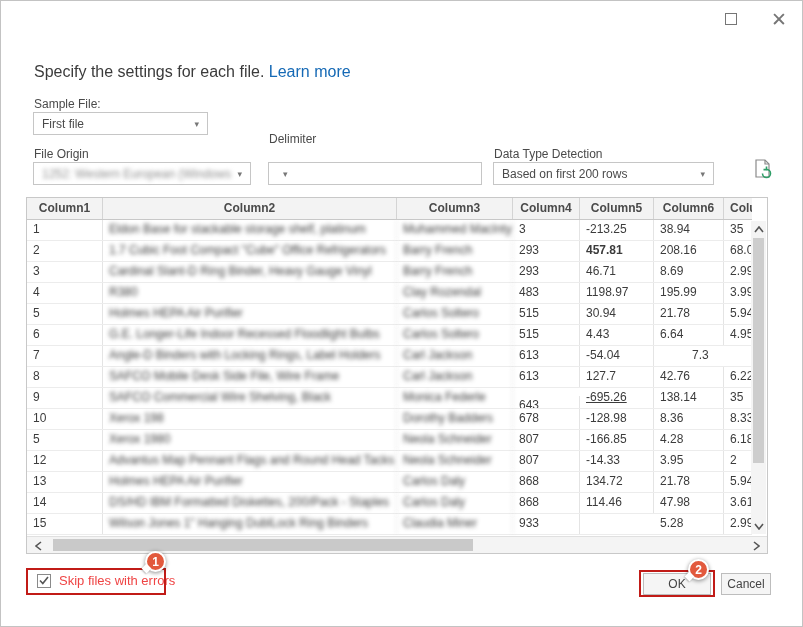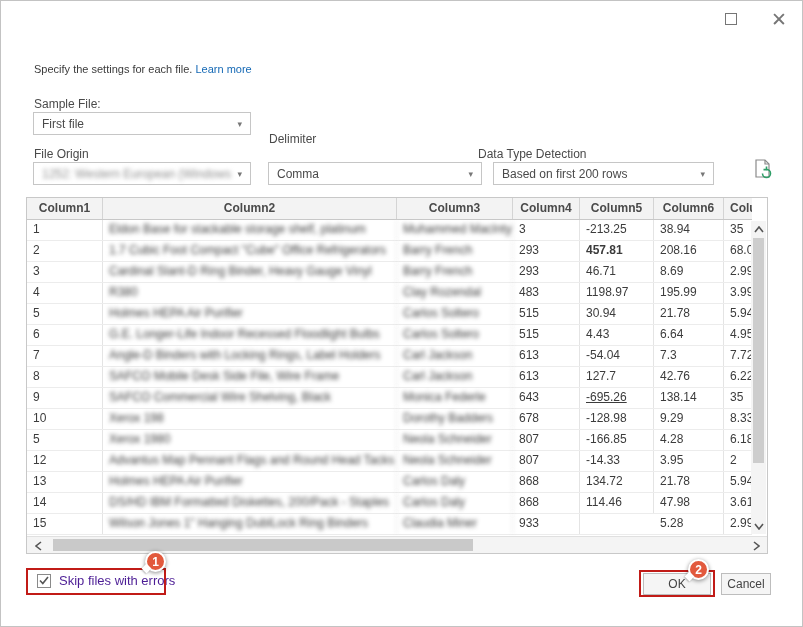--- a/index.html
+++ b/index.html
@@ -10,21 +10,21 @@
             border:1px solid #c3c3c3; }
 
   
   .win-controls { position:absolute; top:6px; right:10px; display:flex; gap:22px; align-items:center; }
   .win-btn { width:26px; height:24px; display:flex; align-items:center; justify-content:center; cursor:pointer; }
   .restore-glyph { width:12px; height:12px; border:1.5px solid #767676; background:transparent; }
   .close-glyph { font-size:19px; color:#767676; line-height:1; font-weight:400; }
 
   
   .title { position:absolute; left:32px; top:31px; font-size:22px; font-weight:400; color:#417d6d; letter-spacing:.2px; }
-  .subtitle { position:absolute; left:33px; top:62px; font-size:11px; color:#3b3b3b; }
+  .subtitle { position:absolute; left:33px; top:62px; font-size:16px; color:#3b3b3b; }
   .subtitle a { color:#1569b5; text-decoration:none; cursor:pointer; }
 
   
   .fld-label { position:absolute; font-size:12px; color:#4a4a4a; }
 
   
   .dropdown { position:absolute; height:23px; background:#fff; border:1px solid #c6c6c6;
               display:flex; align-items:center; padding:0 8px; font-size:12px; color:#4a4a4a; cursor:pointer; }
   .dropdown .val { flex:1; white-space:nowrap; overflow:hidden; }
   .dropdown .arrow { font-size:9px; color:#777; margin-left:6px; }
@@ -47,21 +47,21 @@
   .vscroll .thumb { position:absolute; left:2px; top:17px; width:11px; height:225px; background:#cdcdcd; cursor:pointer; }
   .v-arrow { position:absolute; left:0; width:15px; height:16px; display:flex; align-items:center; justify-content:center; cursor:pointer; }
   .hscroll { position:absolute; left:0; bottom:0; width:740px; height:17px; background:#f4f4f4; border-top:1px solid #e0e0e0; display:flex; align-items:center; }
   .hscroll .thumb { position:absolute; left:26px; top:2px; width:420px; height:12px; background:#c9c9c9; cursor:pointer; }
   .h-arrow { position:absolute; top:0; width:18px; height:17px; display:flex; align-items:center; justify-content:center; cursor:pointer; }
   .arrow-svg { stroke:#555; stroke-width:1.6; fill:none; }
 
   
   .checkbox-row { position:absolute; left:36px; top:572px; display:flex; align-items:center; gap:8px; cursor:pointer; }
   .checkbox-box { width:14px; height:14px; border:1px solid #8a8a8a; background:#fff; display:flex; align-items:center; justify-content:center; }
-  .checkbox-label { font-size:13px; color:#4c1d95; }
+  .checkbox-label { font-size:13px; color:#ef4444; }
 
   .btn { position:absolute; top:572px; height:22px; background:#f5f5f5; border:1px solid #bdbdbd;
          font-size:12px; color:#444; text-align:center; line-height:20px; cursor:pointer;
          font-family:"Liberation Sans", sans-serif; }
   .btn-ok { left:642px; width:68px; }
   .btn-cancel { left:720px; width:50px; }
 
   
   .ann-rect { position:absolute; border:2px solid #c11b17; pointer-events:none; }
   .ann-rect-1 { left:25px; top:567px; width:140px; height:27px; }
@@ -87,38 +87,37 @@
       <span class="close-glyph">✕</span>
     </div>
   </div>
 
   <div class="subtitle">
     <span>Specify the settings for each file.</span>
     <a>Learn more</a>
   </div>
 
   <div class="fld-label" style="left:33px; top:96px;">Sample File:</div>
-  <div class="dropdown" style="left:32px; top:111px; width:218px;">
+  <div class="dropdown" style="left:32px; top:111px; width:175px;">
     <span class="val">First file</span>
     <span class="arrow">▾</span>
   </div>
 
   <div class="fld-label" style="left:33px; top:146px;">File Origin</div>
   <div class="dropdown" style="left:32px; top:161px; width:218px;">
     <span class="val blurred">1252: Western European (Windows)</span>
     <span class="arrow">▾</span>
   </div>
 
   <div class="fld-label" style="left:268px; top:131px;">Delimiter</div>
   <div class="dropdown" style="left:267px; top:161px; width:214px;">
-    <span class="val">Comma</span>
     <span class="arrow">▾</span>
   </div>
 
-  <div class="fld-label" style="left:477px; top:146px;">Data Type Detection</div>
+  <div class="fld-label" style="left:493px; top:146px;">Data Type Detection</div>
   <div class="dropdown" style="left:492px; top:161px; width:221px;">
     <span class="val">Based on first 200 rows</span>
     <span class="arrow">▾</span>
   </div>
 
   <div class="refresh-icon">
     <svg width="20" height="24" viewBox="0 0 20 24">
       <path d="M3 1 h9 l4 4 v13 h-13 z" fill="#fff" stroke="#8a8a8a" stroke-width="1.2"></path>
       <path d="M12 1 v4 h4" fill="none" stroke="#8a8a8a" stroke-width="1.2"></path>
       <path d="M9.5 14.5 a4 4 0 1 0 4-4" fill="none" stroke="#2e9e67" stroke-width="1.6"></path>
@@ -191,48 +190,48 @@
             <div class="grid-cell" style="width: 74px;">4.43</div>
             <div class="grid-cell" style="width: 70px;">6.64</div>
             <div class="grid-cell" style="width: 60px;">4.95</div>
           </div>
           <div class="grid-row">
             <div class="grid-cell" style="width: 76px;">7</div>
             <div class="grid-cell blurred" style="width: 294px;">Angle-D Binders with Locking Rings, Label Holders</div>
             <div class="grid-cell blurred" style="width: 116px;">Carl Jackson</div>
             <div class="grid-cell" style="width: 67px;">613</div>
             <div class="grid-cell" style="width: 74px;">-54.04</div>
-            <div class="grid-cell" style="width: 70px;">7.3</div>
+            <div class="grid-cell" style="width: 70px; margin-left: 32px;">7.3</div>
             <div class="grid-cell" style="width: 60px;">7.72</div>
           </div>
           <div class="grid-row">
             <div class="grid-cell" style="width: 76px;">8</div>
             <div class="grid-cell blurred" style="width: 294px;">SAFCO Mobile Desk Side File, Wire Frame</div>
             <div class="grid-cell blurred" style="width: 116px;">Carl Jackson</div>
             <div class="grid-cell" style="width: 67px;">613</div>
             <div class="grid-cell" style="width: 74px;">127.7</div>
             <div class="grid-cell" style="width: 70px;">42.76</div>
             <div class="grid-cell" style="width: 60px;">6.22</div>
           </div>
           <div class="grid-row">
             <div class="grid-cell" style="width: 76px;">9</div>
             <div class="grid-cell blurred" style="width: 294px;">SAFCO Commercial Wire Shelving, Black</div>
             <div class="grid-cell blurred" style="width: 116px;">Monica Federle</div>
-            <div class="grid-cell" style="width: 67px;">643</div>
+            <div class="grid-cell" style="width: 67px; margin-top: 8px;">643</div>
             <div class="grid-cell" style="width: 74px; text-decoration: underline;">-695.26</div>
             <div class="grid-cell" style="width: 70px;">138.14</div>
             <div class="grid-cell" style="width: 60px;">35</div>
           </div>
           <div class="grid-row">
             <div class="grid-cell" style="width: 76px;">10</div>
             <div class="grid-cell blurred" style="width: 294px;">Xerox 198</div>
             <div class="grid-cell blurred" style="width: 116px;">Dorothy Badders</div>
             <div class="grid-cell" style="width: 67px;">678</div>
             <div class="grid-cell" style="width: 74px;">-128.98</div>
-            <div class="grid-cell" style="width: 70px;">9.29</div>
+            <div class="grid-cell" style="width: 70px;">8.36</div>
             <div class="grid-cell" style="width: 60px;">8.33</div>
           </div>
           <div class="grid-row">
             <div class="grid-cell" style="width: 76px;">5</div>
             <div class="grid-cell blurred" style="width: 294px;">Xerox 1980</div>
             <div class="grid-cell blurred" style="width: 116px;">Neola Schneider</div>
             <div class="grid-cell" style="width: 67px;">807</div>
             <div class="grid-cell" style="width: 74px;">-166.85</div>
             <div class="grid-cell" style="width: 70px;">4.28</div>
             <div class="grid-cell" style="width: 60px;">6.18</div>

